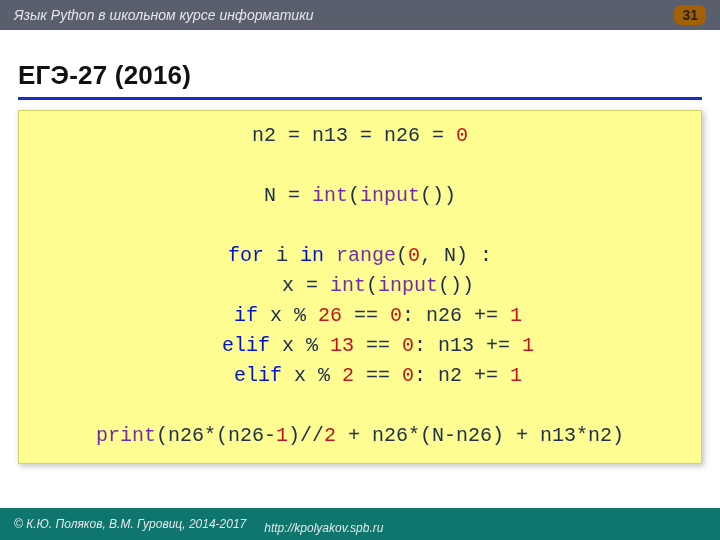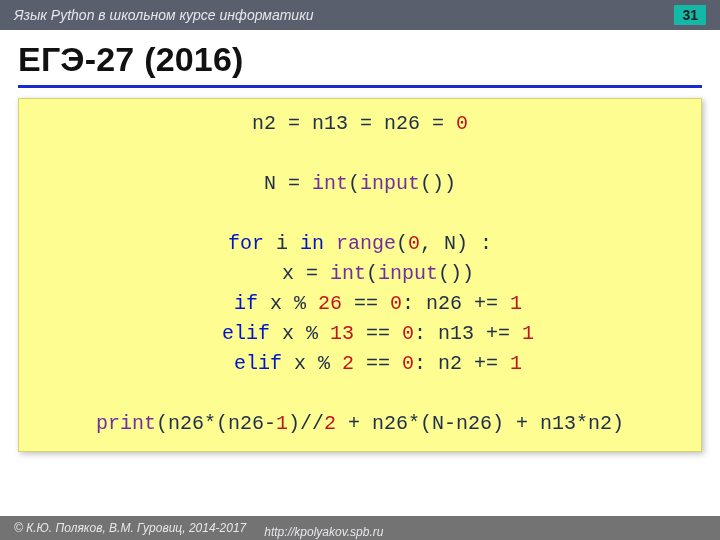--- a/index.html
+++ b/index.html
@@ -16,38 +16,39 @@
     background: #5a5f6e;
     color: #e6e7eb;
     display: flex;
     align-items: center;
     justify-content: space-between;
     padding: 15px 14px;
     font-style: italic;
     font-size: 14px;
   }
   .page-num {
-    background: #14b8a6;
+    background: #a16207;
     color: #222;
     font-style: normal;
     font-weight: bold;
     padding: 2px 8px;
     font-size: 14px;
-    border-radius: 1px;
+    border-radius: 7px;
     min-width: 26px;
     text-align: right;
   }
   .title-wrap {
     padding: 10px 18px 0 18px;
   }
   .title {
-    font-size: 34px;
+    font-size: 26px;
     font-weight: bold;
     color: #111;
     letter-spacing: 0.2px;
+    margin-top: 20px;
   }
   .title-rule {
     margin-top: 6px;
     height: 3px;
     background: #1a2acb;
   }
   .code-wrap {
     padding: 10px 18px 0 18px;
   }
   .code-box {
@@ -61,22 +62,22 @@
     color: #20304a;
     white-space: pre;
     text-align: center;
   }
   .kw   { color: #0015c7; }
   .fn   { color: #742da0; }
   .num  { color: #c01520; }
   .footer {
     position: absolute;
     bottom: 0; left: 0; right: 0;
-    height: 24px;
-    background: #737373;
+    height: 32px;
+    background: #0f766e;
     color: #e6e7eb;
     display: flex;
     align-items: center;
     padding: 4px 14px;
     font-size: 12px;
     font-style: italic;
     gap: 18px;
   }
   .footer a { color: #e6e7eb; text-decoration: none; margin-top: 8px; }
 </style>

